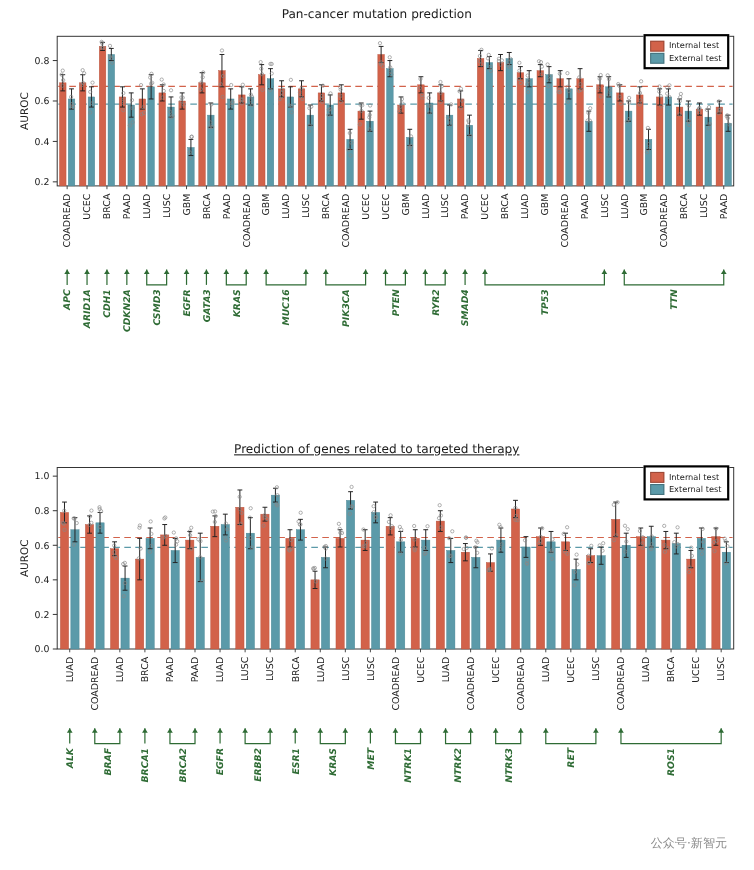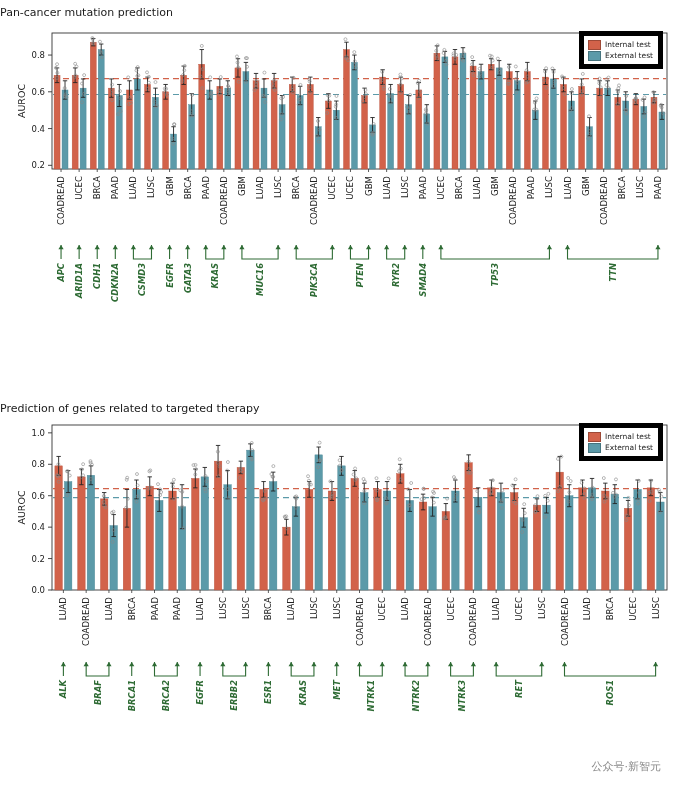--- a/index.html
+++ b/index.html
@@ -5,28 +5,29 @@
   html,body{margin:0;padding:0;}
   body{
     width:685px;height:791px;
     background:#ffffff;
     font-family:"DejaVu Sans", sans-serif;
     color:#222;
     overflow:hidden;
   }
   .panel{position:relative;width:685px;}
   .panel-title{
+    text-align:center;
     font-size:11px;
     color:#1a1a1a;
   }
   .plotwrap{position:relative;}
   svg{display:block;}
   .legend-box{
     position:absolute;
-    border:5px solid #000000;
+    border:2px solid #000000;
     background:#fff;
     font-size:7.5px;
     padding:3px 5px 3px 4px;
     line-height:11px;
     color:#222;
   }
   .legend-row{display:flex;align-items:center;gap:4px;height:11px;}
   .legend-swatch{width:11px;height:8px;display:inline-block;border:0.5px solid rgba(0,0,0,.25);}
   .wm{
     position:absolute;
@@ -727,21 +728,21 @@
         <span>Internal test</span>
       </div>
       <div class="legend-row">
         <span class="legend-swatch" style="background:#5b9aa9"></span>
         <span>External test</span>
       </div>
     </div>
   </div>
 </div>
 
-<div class="panel" style="height:391px;">
+<div class="panel" style="height:391px;text-decoration:underline;">
   <div class="panel-title" style="padding-top:2px;">Prediction of genes related to targeted therapy</div>
   <div class="plotwrap">
     <svg id="svg2" width="685" height="375">
         <rect x="52" y="10" width="615" height="165" fill="none" stroke="#333" stroke-width="0.9"></rect>
         <line x1="52" y1="175" x2="48" y2="175" stroke="#333" stroke-width="0.9"></line>
         <text x="45" y="178" font-size="8.5" text-anchor="end" fill="#222" font-family="&quot;DejaVu Sans&quot;,sans-serif">0.0</text>
         <line x1="52" y1="143.57142857142858" x2="48" y2="143.57142857142858" stroke="#333" stroke-width="0.9"></line>
         <text x="45" y="146.57142857142858" font-size="8.5" text-anchor="end" fill="#222" font-family="&quot;DejaVu Sans&quot;,sans-serif">0.2</text>
         <line x1="52" y1="112.14285714285714" x2="48" y2="112.14285714285714" stroke="#333" stroke-width="0.9"></line>
         <text x="45" y="115.14285714285714" font-size="8.5" text-anchor="end" fill="#222" font-family="&quot;DejaVu Sans&quot;,sans-serif">0.4</text>

